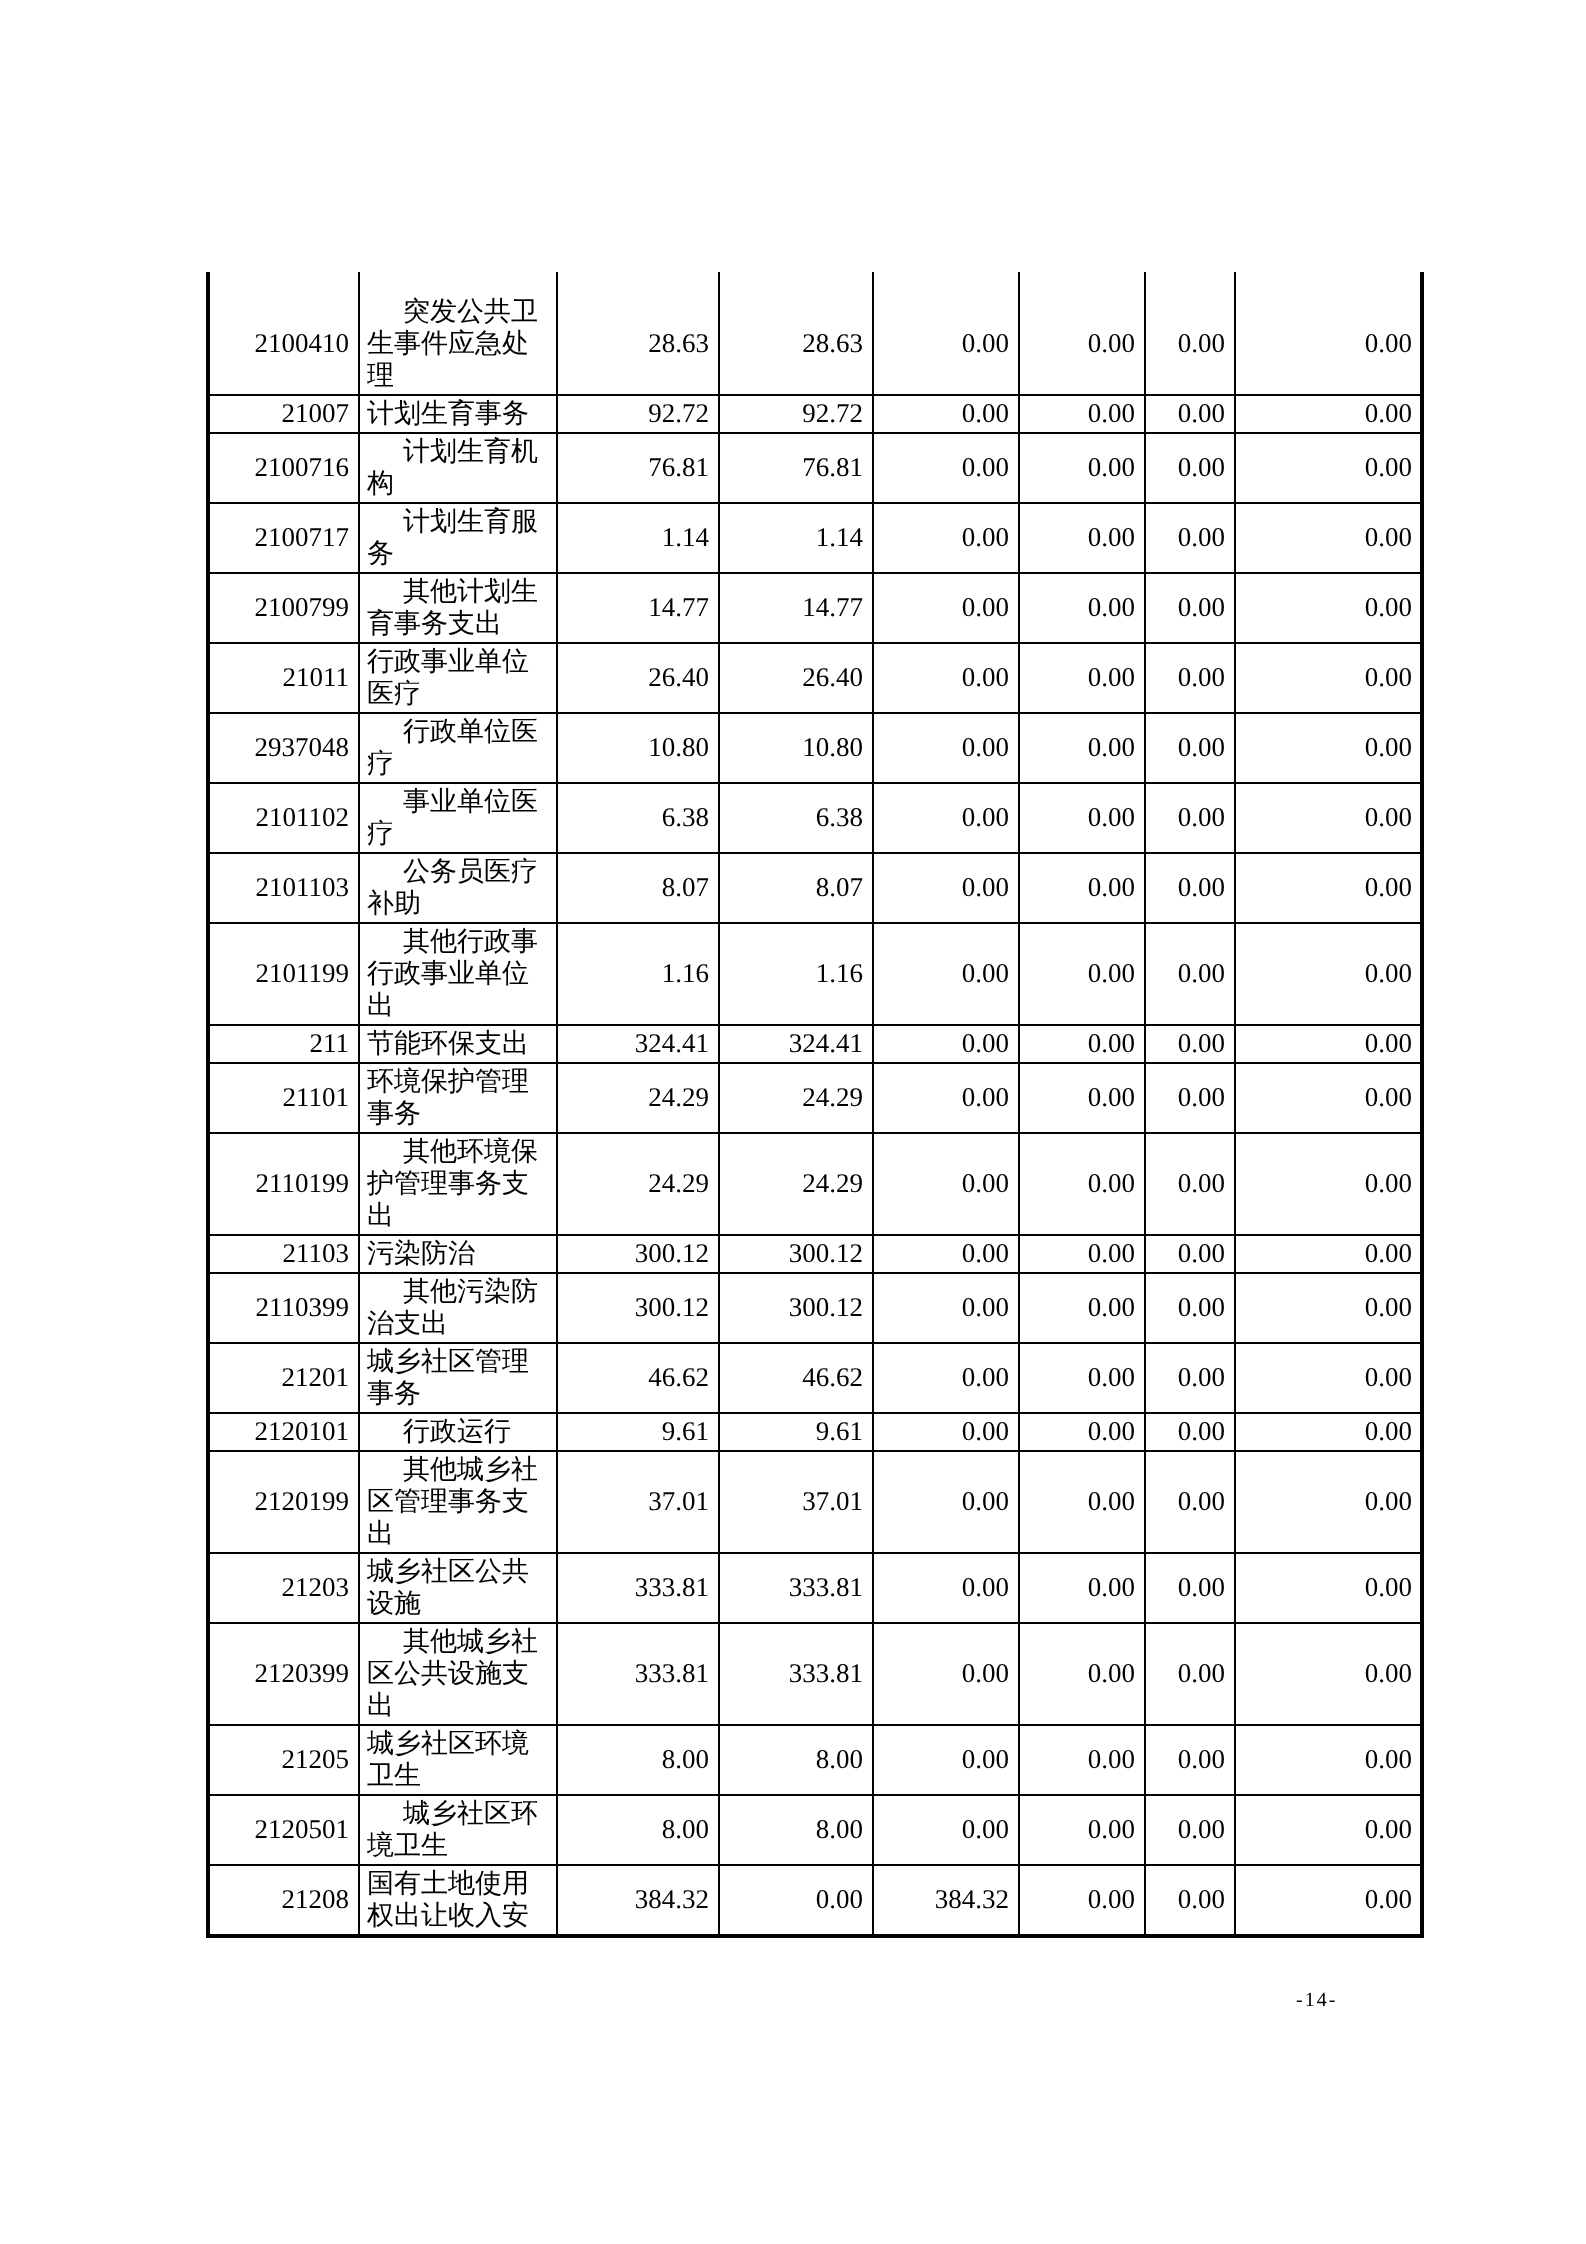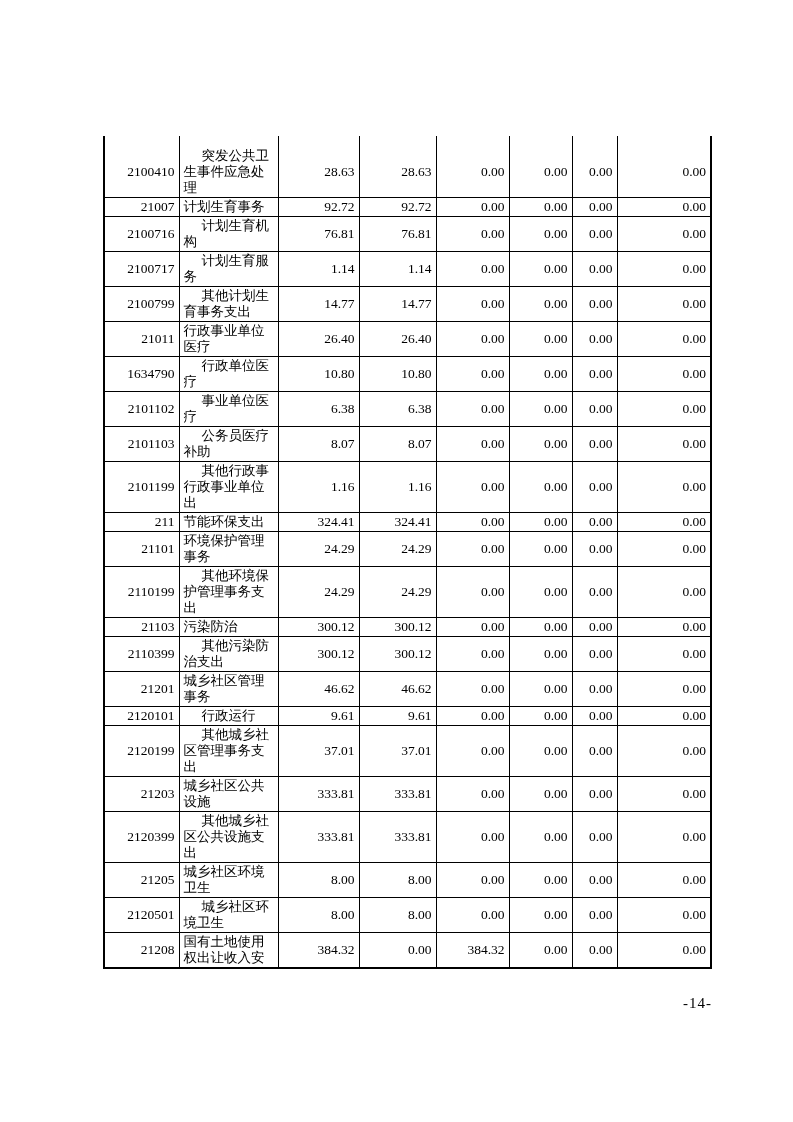--- a/index.html
+++ b/index.html
@@ -62,22 +62,22 @@
     text-align: right;
     padding-right: 8px;
     padding-left: 2px;
     white-space: nowrap;
   }
   .page-number {
     position: absolute;
     left: 648px;
     top: 995px;
     width: 64px;
-    text-align: right;
-    font-size: 15px;
+    text-align: left;
+    font-size: 10px;
     letter-spacing: 1px;
     color: #000;
   }
 </style>
 </head>
 <body>
 
 <div class="page">
   <table class="budget-table">
     <colgroup>
@@ -151,21 +151,21 @@
           <td class="name">行政事业单位
 医疗</td>
           <td class="num">26.40</td>
           <td class="num">26.40</td>
           <td class="num">0.00</td>
           <td class="num">0.00</td>
           <td class="num">0.00</td>
           <td class="num">0.00</td>
         </tr>
         <tr>
-          <td class="code">1634790</td>
+          <td class="code">2937048</td>
           <td class="name indent">行政单位医
 疗</td>
           <td class="num">10.80</td>
           <td class="num">10.80</td>
           <td class="num">0.00</td>
           <td class="num">0.00</td>
           <td class="num">0.00</td>
           <td class="num">0.00</td>
         </tr>
         <tr>

